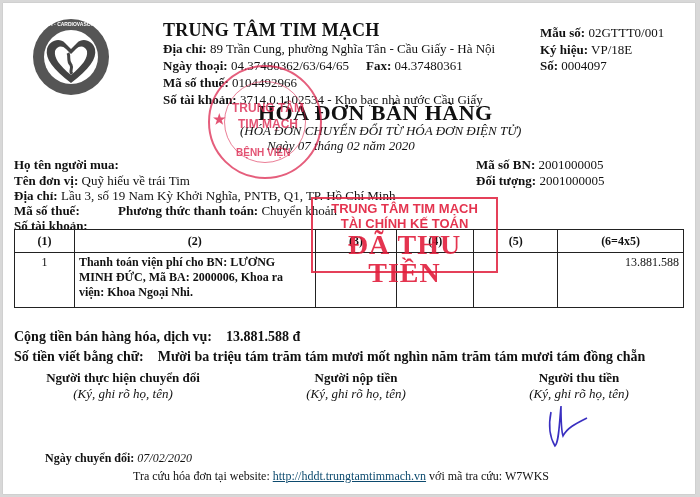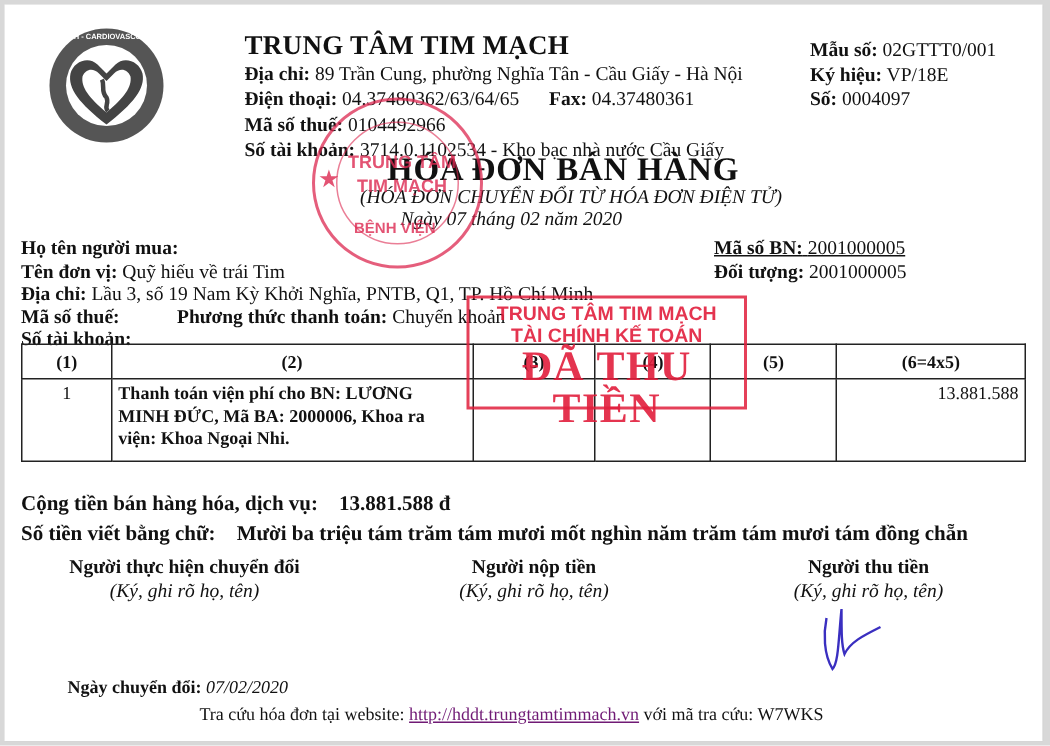--- a/index.html
+++ b/index.html
@@ -33,21 +33,21 @@
   table.items tr.row td { height: 50px; font-weight: bold; }
   .c-center { text-align: center; }
   .c-right { text-align: right; font-weight: normal !important; }
   .total { left: 11px; top: 326px; font-size: 14px; font-weight: bold; }
   .words { left: 11px; top: 346px; font-size: 14px; font-weight: bold; }
   .sig { font-size: 13px; text-align: center; }
   .sig .role { font-weight: bold; }
   .sig .note { font-style: italic; }
   .conv-date { left: 42px; top: 448px; font-size: 12px; }
   .lookup { left: 130px; top: 466px; font-size: 12px; }
-  .lookup a { color: #701a75; text-decoration: underline; }
+  .lookup a { color: #0c4a6e; text-decoration: underline; }
   
   .round-stamp {
     position: absolute; left: 205px; top: 62px; width: 110px; height: 110px;
     border: 2px solid rgba(220,40,80,0.75); border-radius: 50%;
     color: rgba(220,40,80,0.8); font-family: "Liberation Sans", sans-serif;
   }
   .round-stamp::before {
     content: ""; position: absolute; left: 14px; top: 14px; right: 14px; bottom: 14px;
     border: 1px solid rgba(220,40,80,0.6); border-radius: 50%;
   }
@@ -77,21 +77,21 @@
     <path d="M40 58 C28 48 23 41 24 34 C26 29 31 28 35 32 L40 37 L45 32 C49 28 54 29 56 34 C57 41 52 48 40 58 Z" fill="#fff"></path>
     <path d="M37 36 C39 40 36 44 40 48 C42 52 38 54 41 57" stroke="#444" stroke-width="3" fill="none"></path>
     <text x="40" y="9" font-size="5" fill="#fff" text-anchor="middle" font-family="Liberation Sans, sans-serif" font-weight="bold">MẠCH - CARDIOVASCULAR</text>
   </svg>
 
   <div class="abs org-name">TRUNG TÂM TIM MẠCH</div>
   <div class="abs hdr" style="left:160px;top:37px;">
     <b>Địa chỉ:</b> <span>89 Trần Cung, phường Nghĩa Tân - Cầu Giấy - Hà Nội</span>
   </div>
   <div class="abs hdr" style="left:160px;top:54px;">
-    <b>Điện thoại:</b> <span>04.37480362/63/64/65</span>
+    <b>Ngày thoại:</b> <span>04.37480362/63/64/65</span>
   </div>
   <div class="abs hdr" style="left:363px;top:54px;">
     <b>Fax:</b> <span>04.37480361</span>
   </div>
   <div class="abs hdr" style="left:160px;top:71px;">
     <b>Mã số thuế:</b> <span>0104492966</span>
   </div>
   <div class="abs hdr" style="left:160px;top:88px;">
     <b>Số tài khoản:</b> <span>3714.0.1102534 - Kho bạc nhà nước Cầu Giấy</span>
   </div>
@@ -121,21 +121,21 @@
   </div>
   <div class="abs buyer" style="left:11px;top:200px;">
     <b>Mã số thuế:</b> <span></span>
   </div>
   <div class="abs buyer" style="left:115px;top:200px;">
     <b>Phương thức thanh toán:</b> <span>Chuyển khoản</span>
   </div>
   <div class="abs buyer" style="left:11px;top:215px;">
     <b>Số tài khoản:</b> <span></span>
   </div>
-  <div class="abs buyer" style="left:473px;top:154px;text-decoration:underline;">
+  <div class="abs buyer" style="left:473px;top:154px;">
     <b>Mã số BN:</b> <span>2001000005</span>
   </div>
   <div class="abs buyer" style="left:473px;top:170px;">
     <b>Đối tượng:</b> <span>2001000005</span>
   </div>
 
   <table class="items">
     <colgroup>
       <col style="width:60px">
         <col style="width:241px">

